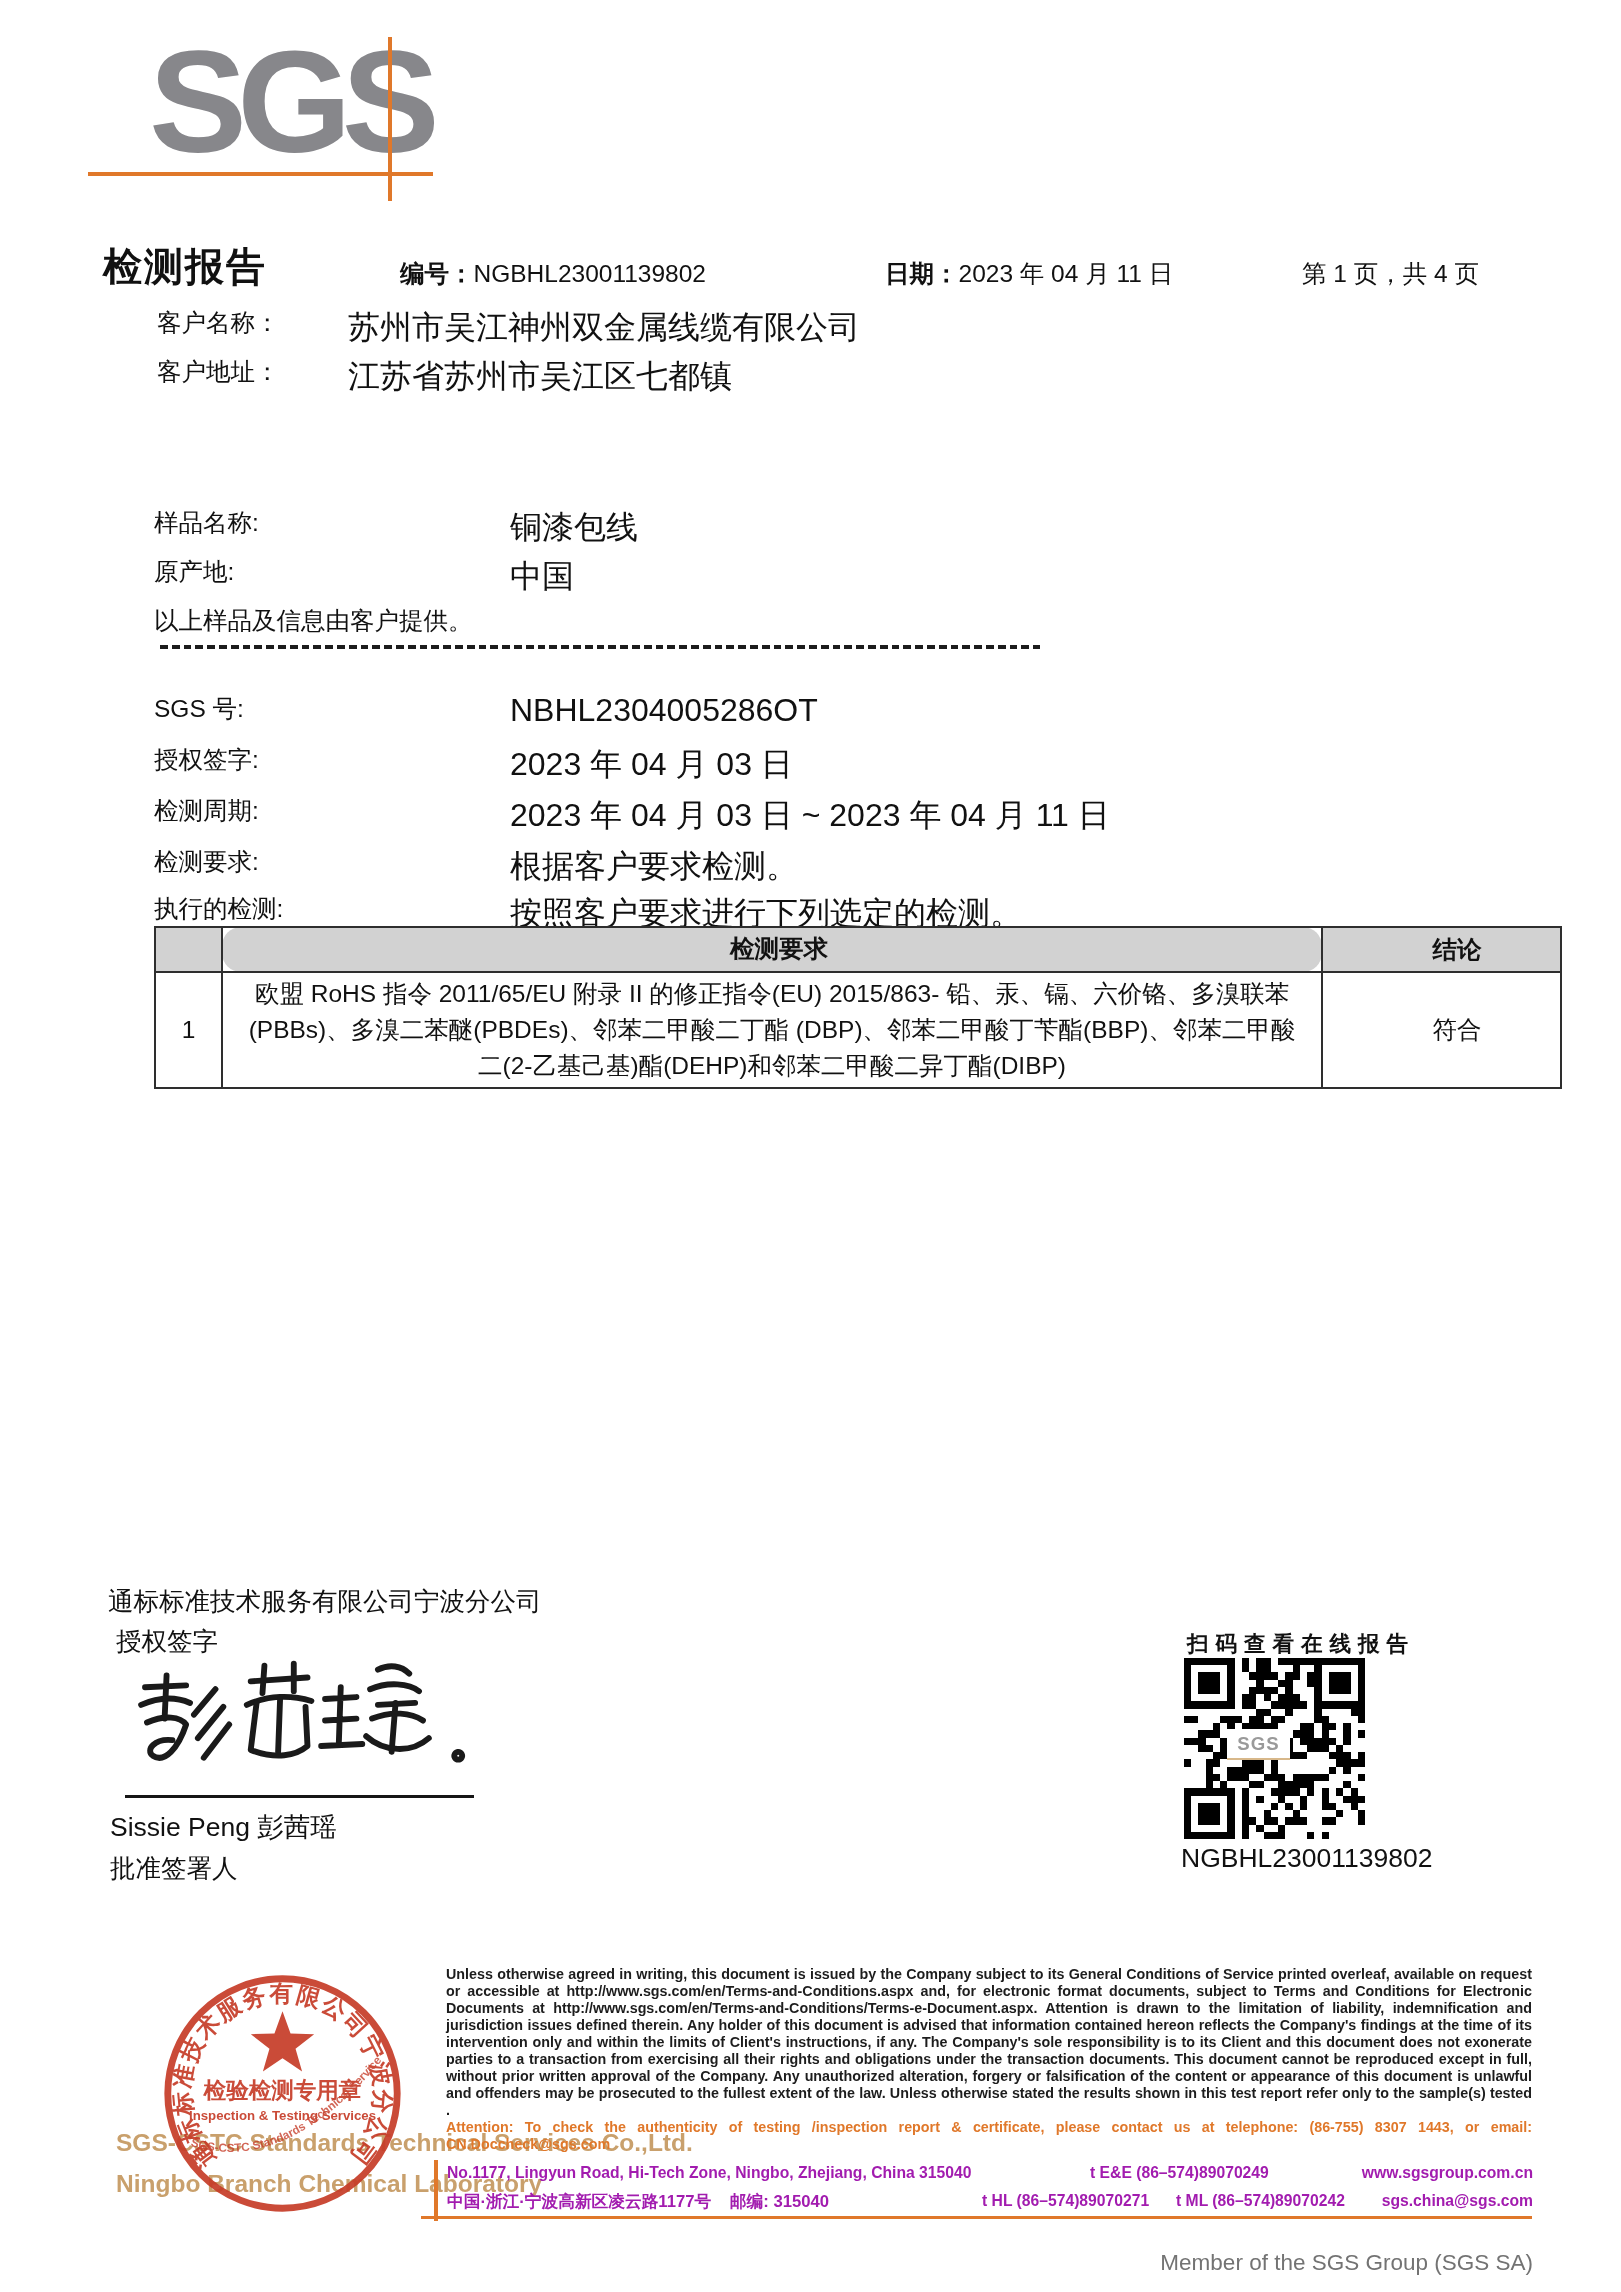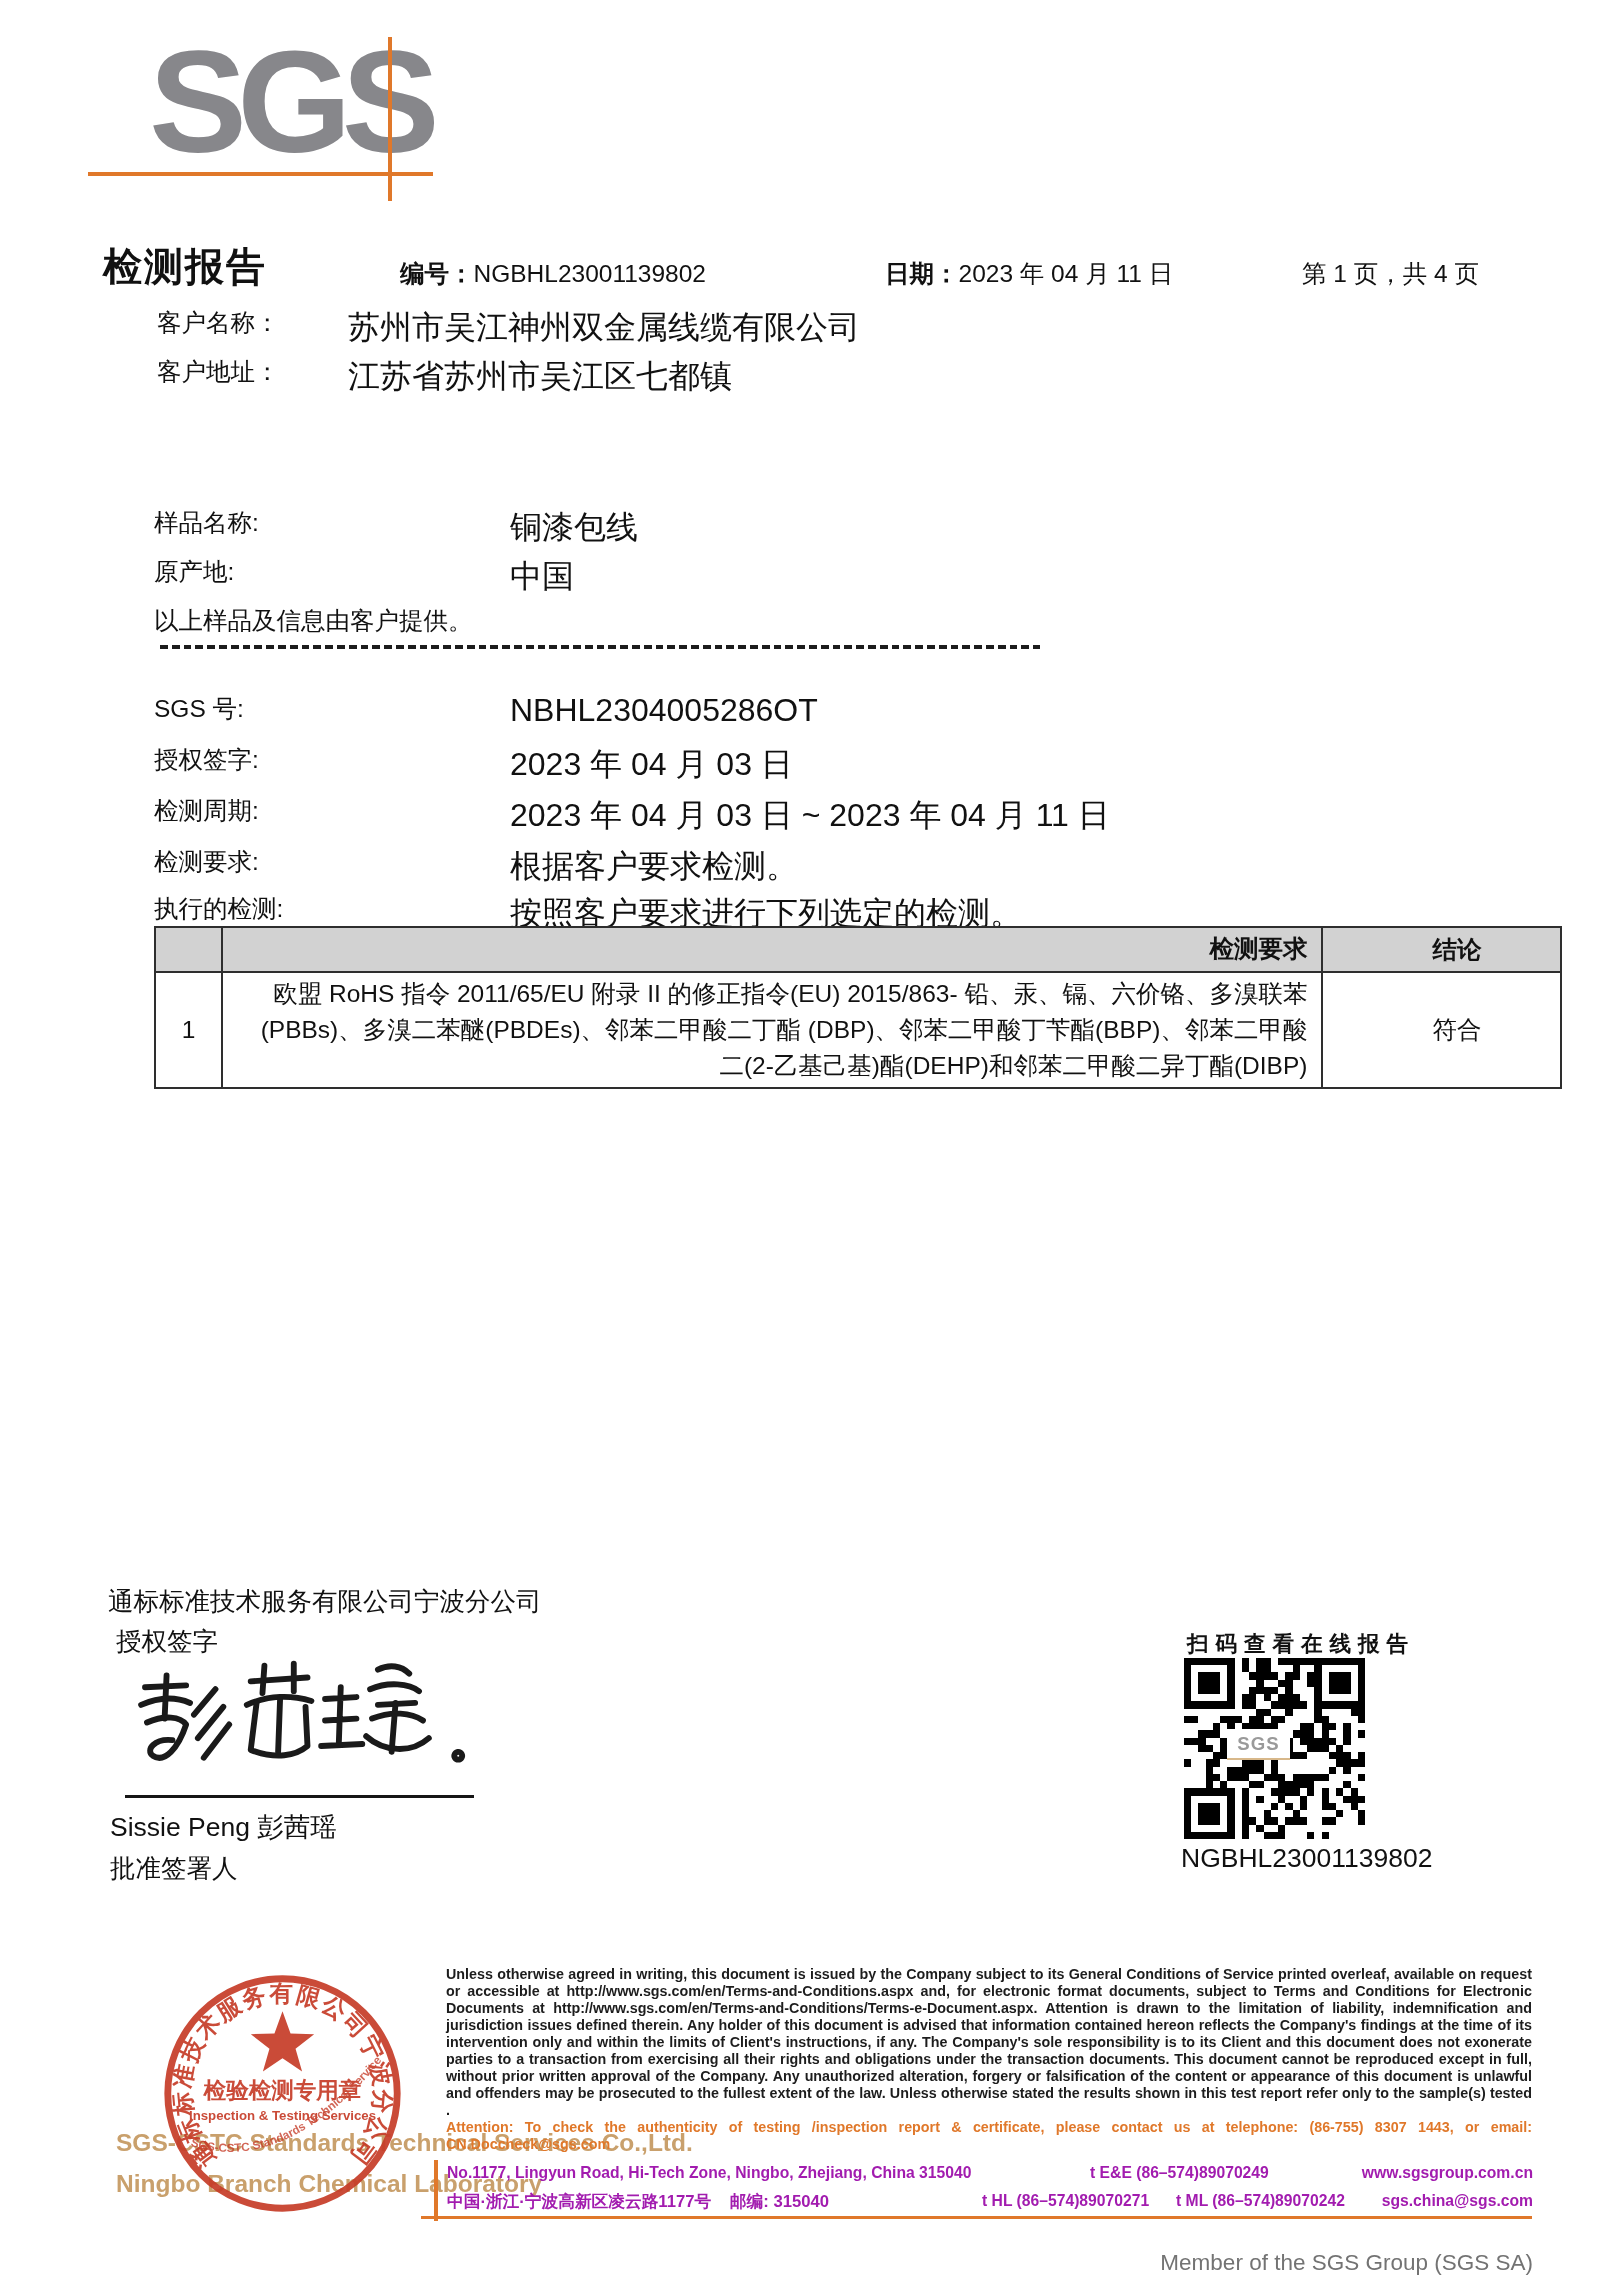--- a/index.html
+++ b/index.html
@@ -23,21 +23,21 @@
 
   
   .dashes{left:160px;top:645px;width:880px;height:3.9px;
           background:repeating-linear-gradient(90deg,#1c1c1c 0 7.8px,transparent 7.8px 11.8px);}
 
   
   .req-table{left:154px;top:926px;width:1331px;border-collapse:collapse;table-layout:fixed;}
   .req-table td,.req-table th{border:2px solid #2e2e2e;font-size:24.5px;vertical-align:middle;}
   .req-table th{background:#d2d2d2;height:37px;font-weight:bold;}
   .req-table .c-idx{width:63px;text-align:center;}
-  .req-table .c-req{width:1057px;text-align:right;padding:2.9px 13.7px;line-height:36px;}
+  .req-table .c-req{width:1057px;text-align:center;padding:2.9px 13.7px;line-height:36px;border-radius:19px;}
   .req-table .c-con{width:204px;text-align:center;padding-left:32px;}
   .req-table thead .c-req{padding-left:27.4px;}
 
   
   .sig-line{left:125px;top:1795px;width:349px;height:2.9px;background:#161616;}
   .sig-svg{left:125px;top:1654px;}
 
   
   .qr-caption{left:1187px;top:1629px;font-size:21.6px;font-weight:bold;letter-spacing:6.9px;}
   .qr-box{left:1184px;top:1658px;width:181px;height:181px;background:#fff;display:grid;

